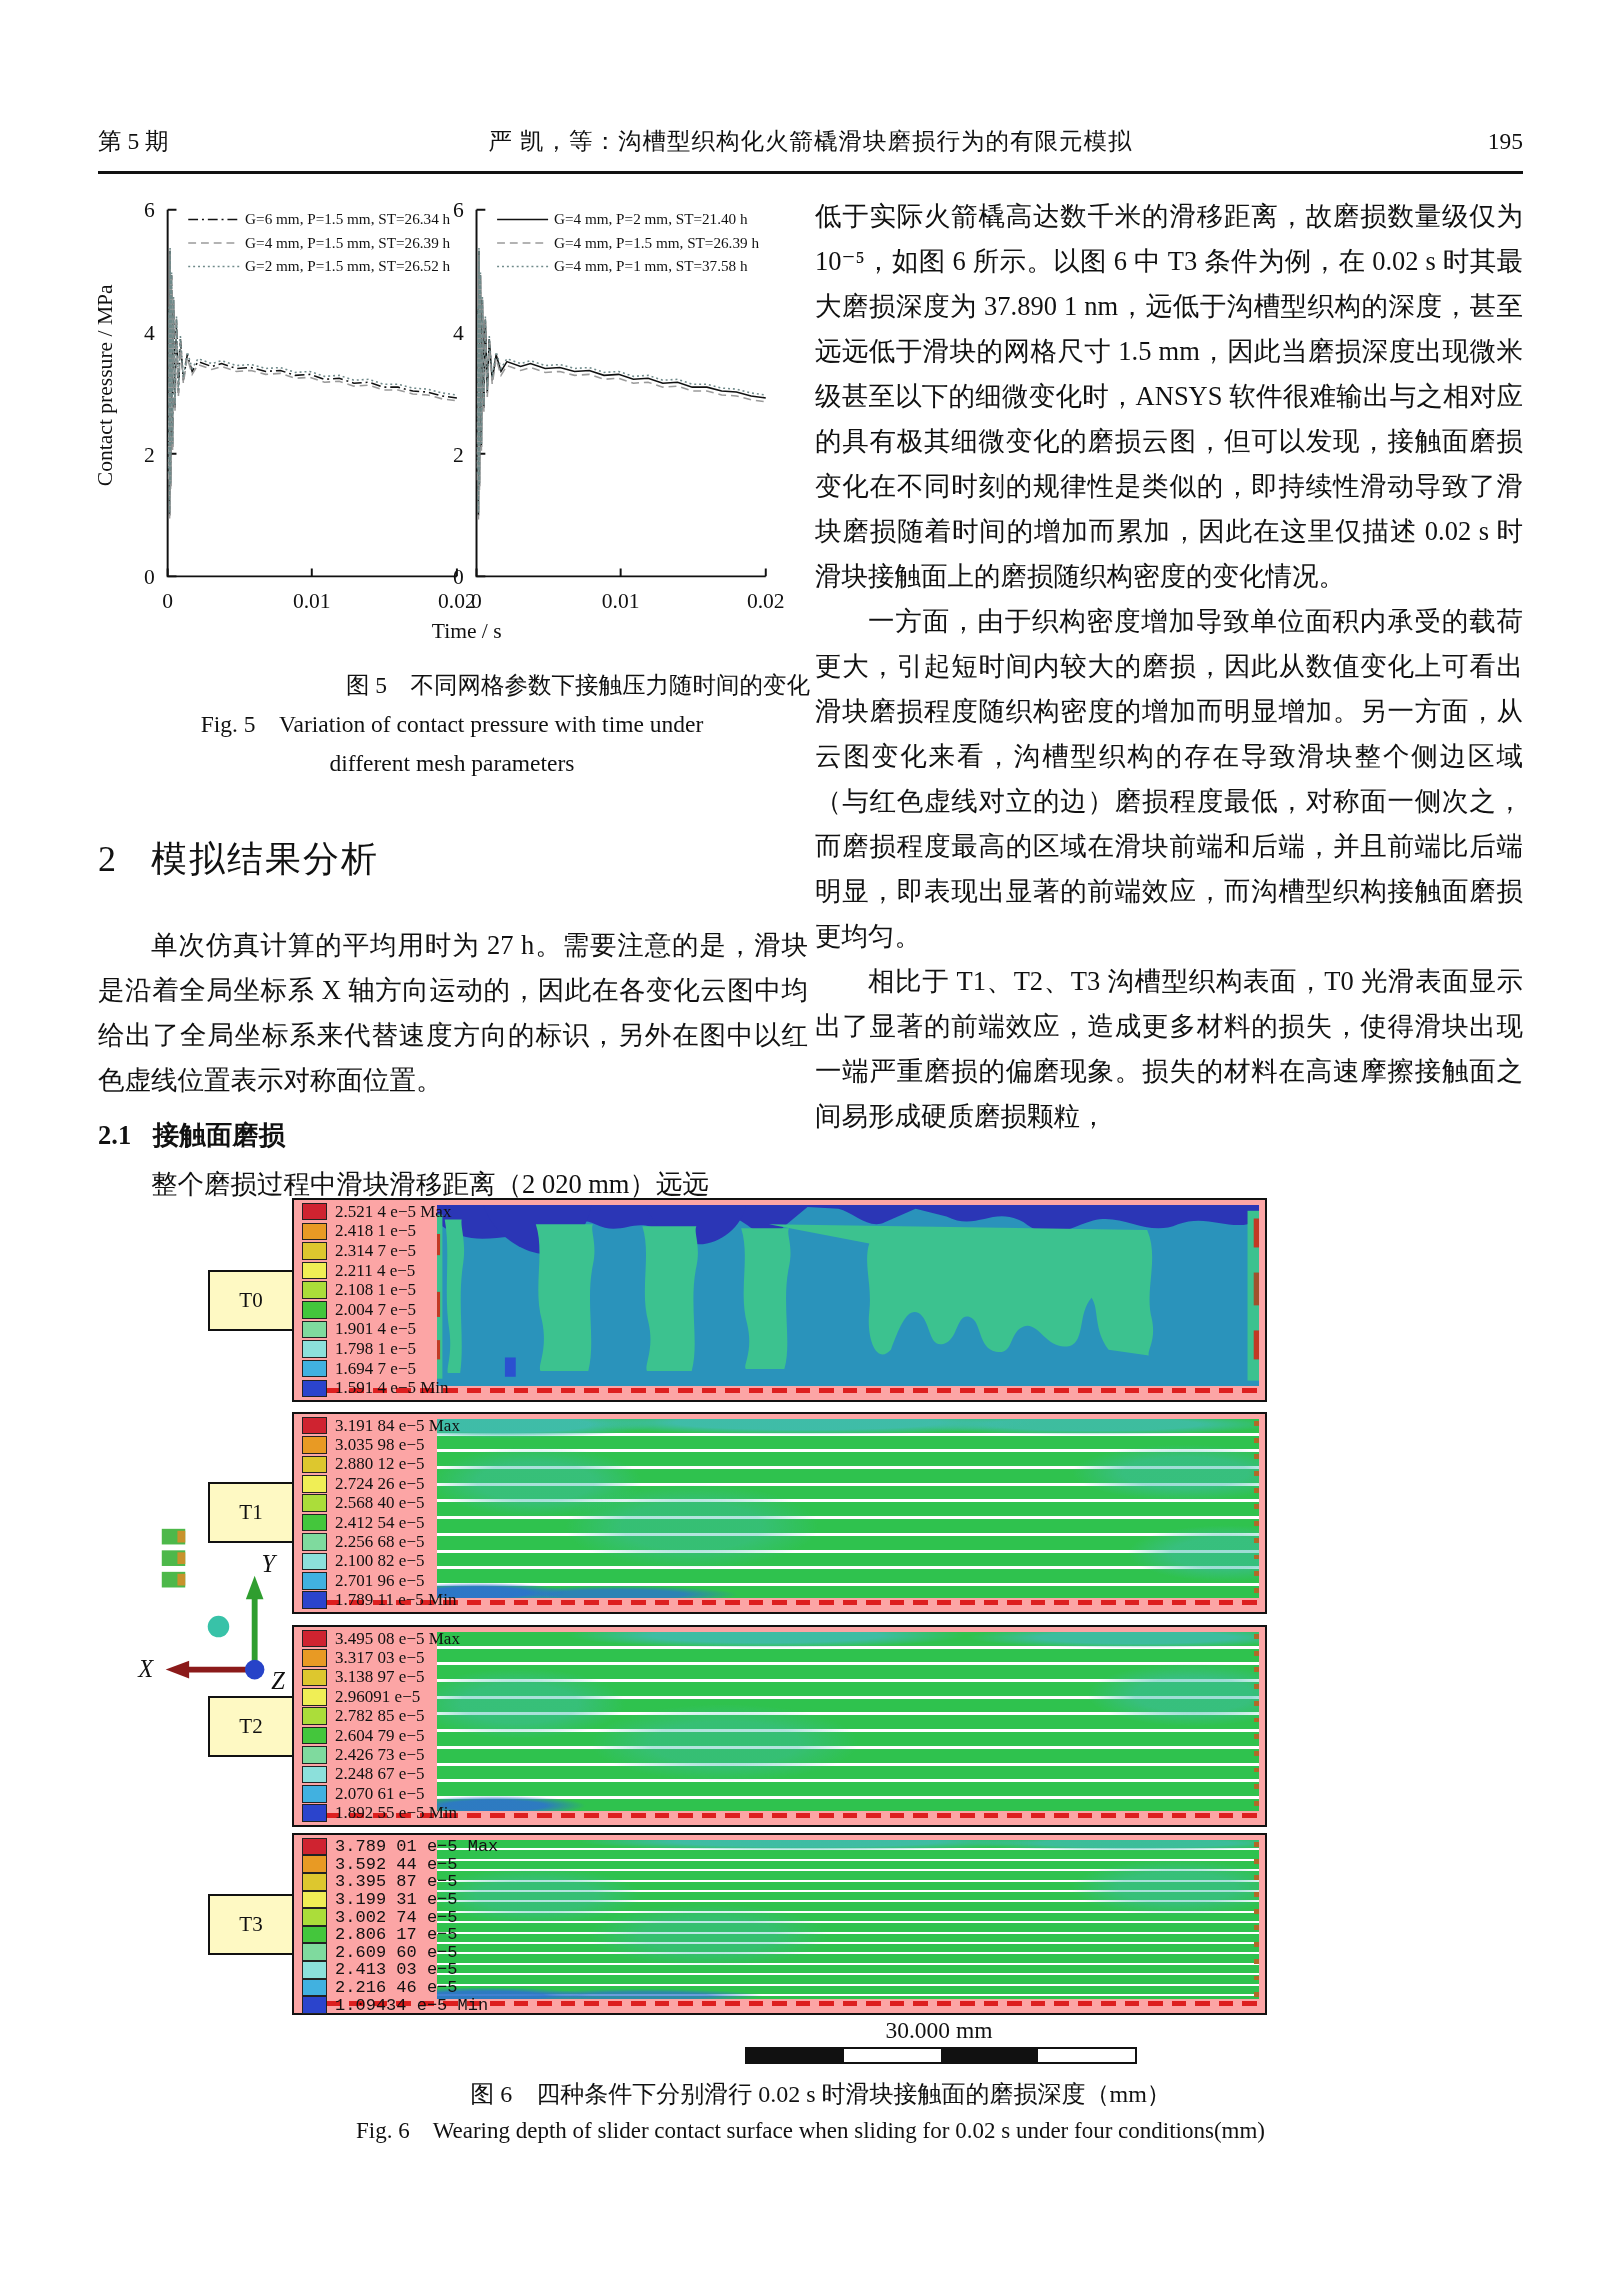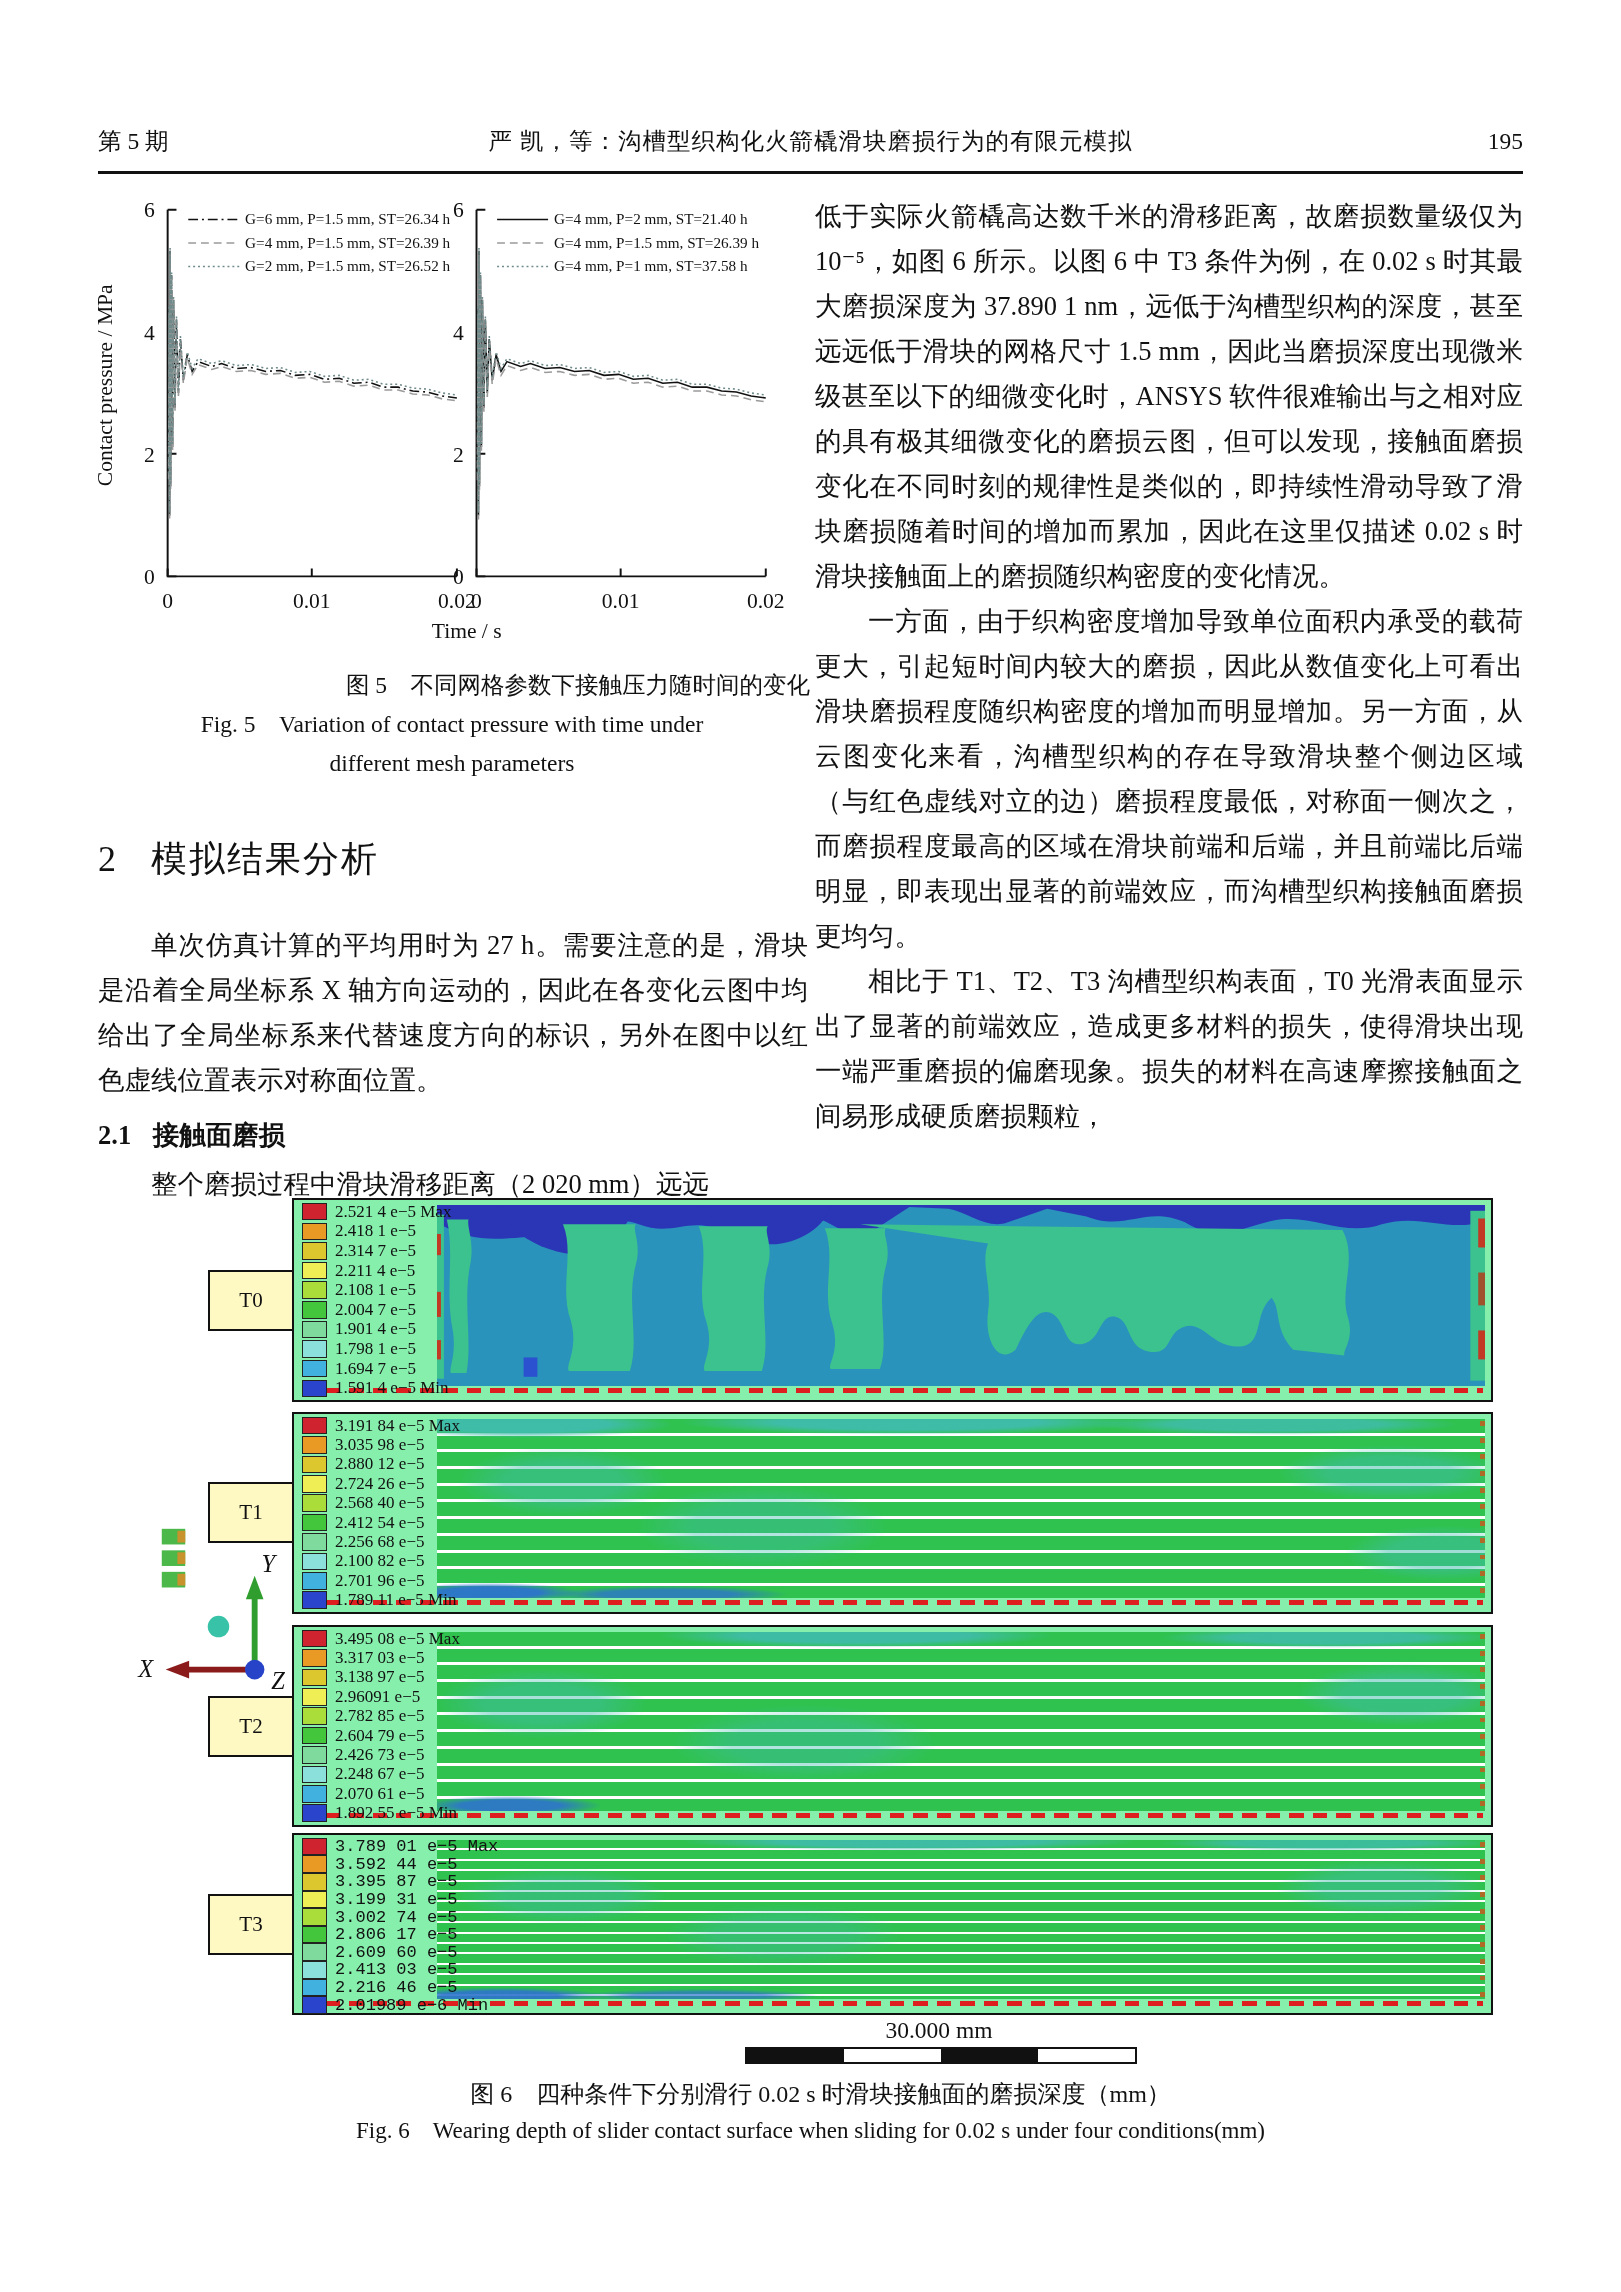--- a/index.html
+++ b/index.html
@@ -29,21 +29,21 @@
   .leftcol{position:absolute;top:835px;left:98px;width:710px;}
   .rightcol{position:absolute;top:194px;left:815px;width:708px;}
   .h2{font-size:36px;margin:0 0 39px 0;font-weight:500;letter-spacing:2px;}
   .h2 .no{margin-right:33px;}
   .para{font-size:26.5px;line-height:45px;text-align:justify;margin:0;}
   .indent{text-indent:2em;}
   .h3{font-size:26.5px;font-weight:bold;margin:13.7px 0 9.8px 0;}
   .h3 .no{margin-right:21.6px;}
   
   .fig6{position:absolute;top:1198px;left:0;width:1621px;height:970px;}
-  .panel{position:absolute;left:292px;width:1201px;border:2.9px solid #111;background:#86efac;box-sizing:border-box;}
+  .panel{position:absolute;left:292px;width:975px;border:2.9px solid #111;background:#fca5a5;box-sizing:border-box;}
   .plabel{position:absolute;left:208px;width:86px;height:61px;border:2.9px solid #111;background:#fef9c3;
           box-sizing:border-box;display:flex;align-items:center;justify-content:center;font-size:21px;}
   .legend{position:absolute;left:7.8px;top:2.9px;bottom:2.9px;z-index:3;display:flex;flex-direction:column;justify-content:space-between;}
   .lrow{display:flex;align-items:center;height:17.6px;}
   .sw{width:25.5px;height:17.6px;border:1.5px solid #222;box-sizing:border-box;flex:0 0 auto;}
   .lv{font-size:17px;margin-left:7.8px;white-space:nowrap;}
   .map{position:absolute;left:143px;right:5.9px;top:4.9px;bottom:13.7px;z-index:1;}
   .mapsvg{width:100%;height:100%;}
   .sym{position:absolute;left:7.8px;right:7.8px;bottom:6.9px;height:4.9px;z-index:2;
        background:repeating-linear-gradient(90deg,var(--c-dash) 0 14.7px,transparent 14.7px 23.5px);}
@@ -419,21 +419,21 @@
         <div class="lrow">
             <span class="sw" style="background: rgb(140, 224, 219);"></span>
             <span class="lv">2.413 03 e−5</span>
           </div>
         <div class="lrow">
             <span class="sw" style="background: rgb(65, 177, 224);"></span>
             <span class="lv">2.216 46 e−5</span>
           </div>
         <div class="lrow">
             <span class="sw" style="background: rgb(43, 68, 204);"></span>
-            <span class="lv">2.01989 e−6 Min</span>
+            <span class="lv">1.09434 e−5 Min</span>
           </div>
       </div>
     </div>
 
     <div class="sbar-label">30.000 mm</div>
     <div class="sbar">
       <span class="sb-k"></span>
         <span class="sb-w"></span>
         <span class="sb-k"></span>
         <span class="sb-w"></span>

